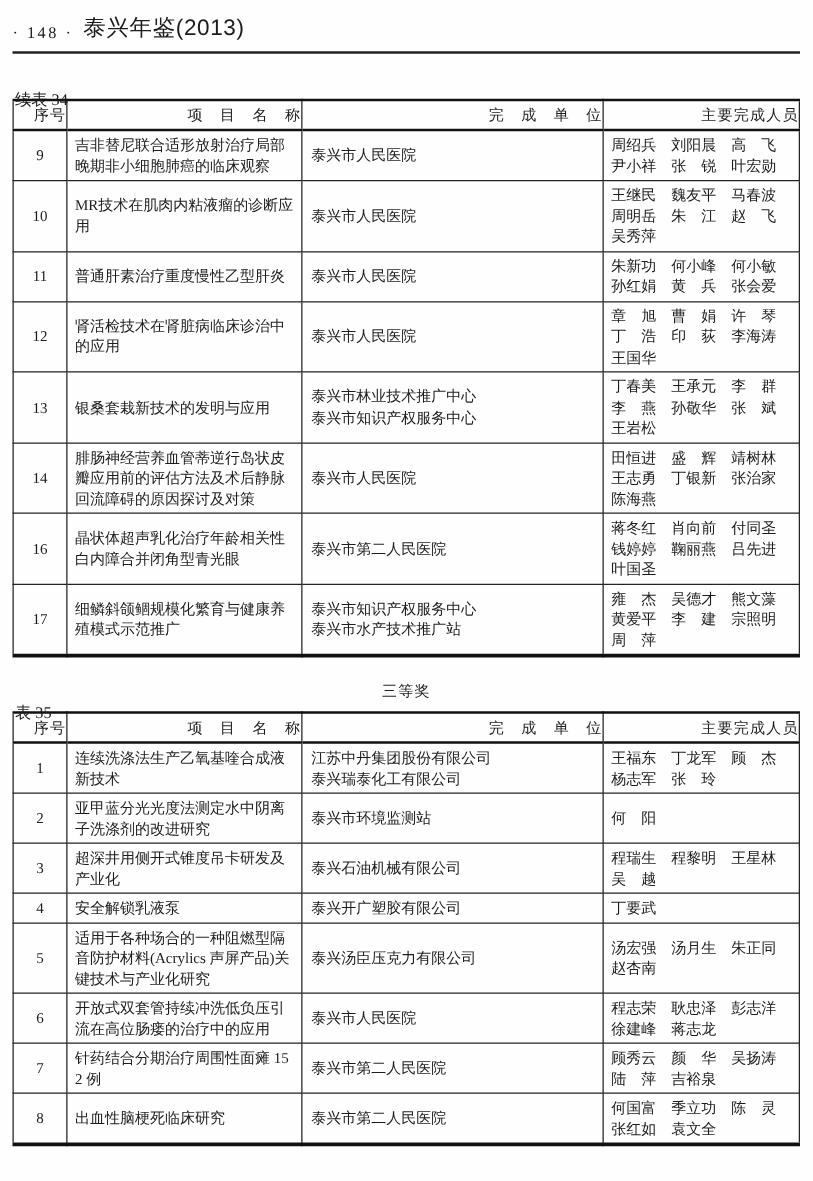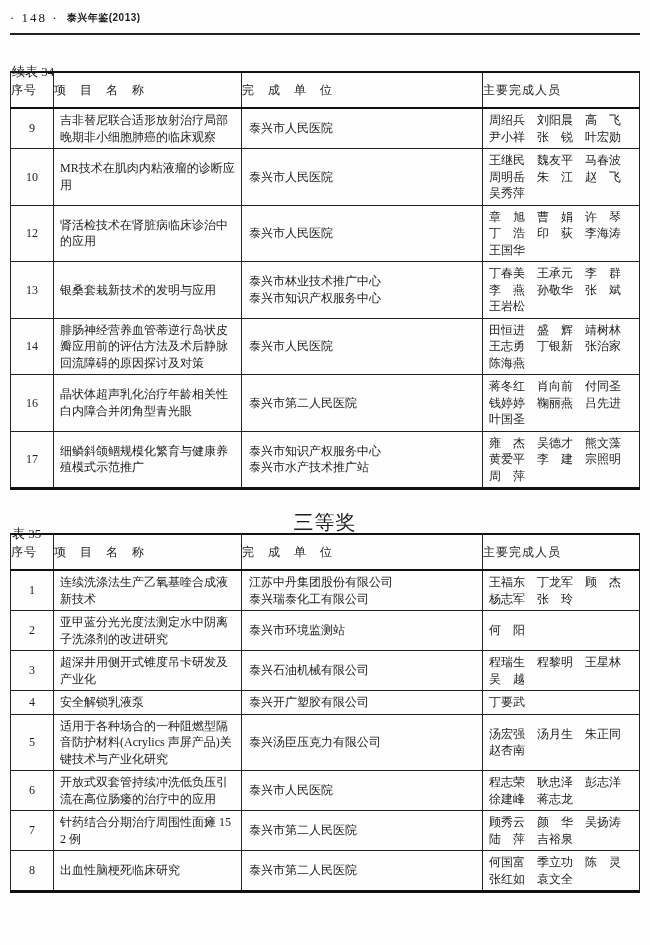--- a/index.html
+++ b/index.html
@@ -9,48 +9,48 @@
     background: #fefefe;
     color: #1c1c1c;
     font-family: "Liberation Serif", "DejaVu Serif", serif;
     overflow: hidden;
   }
   .page { padding: 6px 10px 0 10px; }
 
   
   .hdr {
     display: flex;
-    align-items: center;
+    align-items: flex-end;
     gap: 8px;
     padding: 4px 0 7px 0;
     border-bottom: 2px solid #222;
   }
   .hdr .pageno {
     font-size: 13px;
     letter-spacing: 2px;
   }
   .hdr .booktitle {
-    font-size: 10px;
-    font-weight: bold;
+    font-size: 18px;
+    font-weight: normal;
     font-family: "Liberation Sans", "DejaVu Sans", sans-serif;
     letter-spacing: 0.5px;
   }
 
   
   .cap {
     position: relative;
     margin: 13px 0 7px 0;
     font-size: 13px;
     height: 16px;
   }
   .cap .cap-label { position: absolute; left: 2px; top: 0; margin-top: 15px; }
   .cap .cap-title {
     position: absolute; left: 0; right: 0; top: -1px;
     text-align: center;
-    font-size: 20px;
+    font-size: 12px;
     letter-spacing: 1px;
   }
 
   
   table {
     width: 100%;
     border-collapse: collapse;
     table-layout: fixed;
     border-top: 2px solid #111;
     border-bottom: 3px solid #111;
@@ -59,22 +59,22 @@
   }
   th, td {
     border: 1px solid #222;
     font-size: 12px;
     line-height: 16.5px;
     vertical-align: middle;
     font-weight: normal;
   }
   thead th {
     border-bottom: 2px solid #111;
-    height: 36px;
-    text-align: left;
+    height: 24px;
+    text-align: right;
     letter-spacing: 1px;
   }
   td.c-no   { text-align: center; padding: 3px 2px; }
   td.c-proj { padding: 3px 5px 3px 6px; word-break: break-all; margin-left: 17px; }
   td.c-unit { padding: 3px 4px 3px 7px; white-space: pre-line; }
   td.c-people { padding: 3px 2px 3px 6px; white-space: pre-line; }
 </style>
 </head>
 <body>
 
@@ -114,20 +114,27 @@
   </tr>
         <tr>
     <td class="c-no">10</td>
     <td class="c-proj">MR技术在肌肉内粘液瘤的诊断应用</td>
     <td class="c-unit">泰兴市人民医院</td>
     <td class="c-people">王继民　魏友平　马春波
 周明岳　朱　江　赵　飞
 吴秀萍</td>
   </tr>
         <tr>
+    <td class="c-no">11</td>
+    <td class="c-proj">普通肝素治疗重度慢性乙型肝炎</td>
+    <td class="c-unit">泰兴市人民医院</td>
+    <td class="c-people">朱新功　何小峰　何小敏
+孙红娟　黄　兵　张会爱</td>
+  </tr>
+        <tr>
     <td class="c-no">12</td>
     <td class="c-proj">肾活检技术在肾脏病临床诊治中的应用</td>
     <td class="c-unit">泰兴市人民医院</td>
     <td class="c-people">章　旭　曹　娟　许　琴
 丁　浩　印　荻　李海涛
 王国华</td>
   </tr>
         <tr>
     <td class="c-no">13</td>
     <td class="c-proj">银桑套栽新技术的发明与应用</td>

